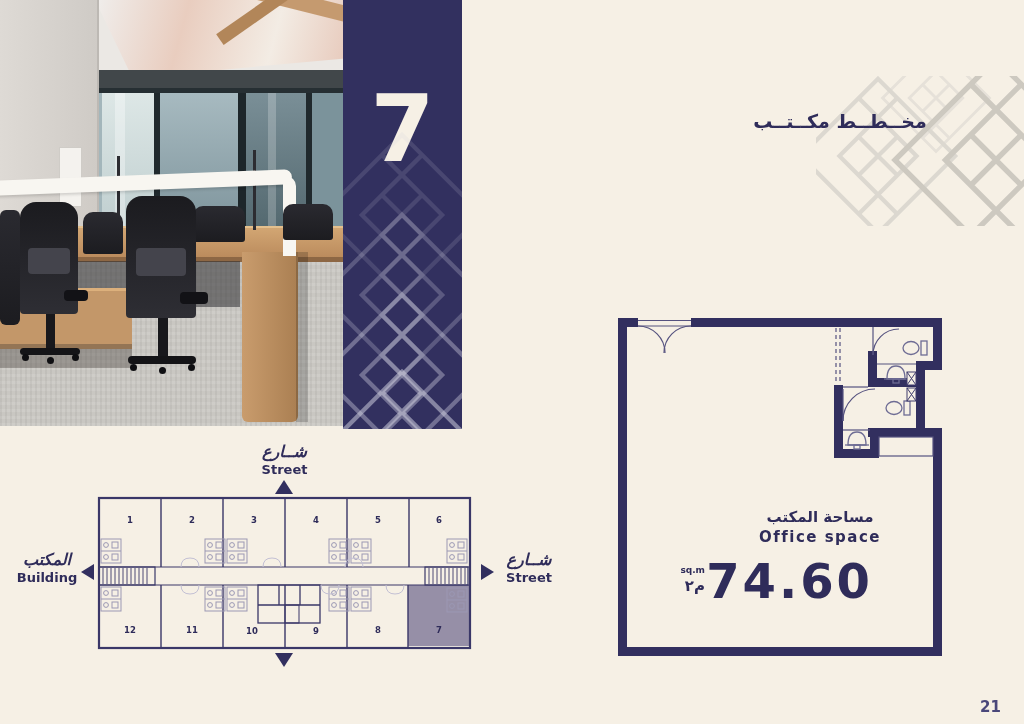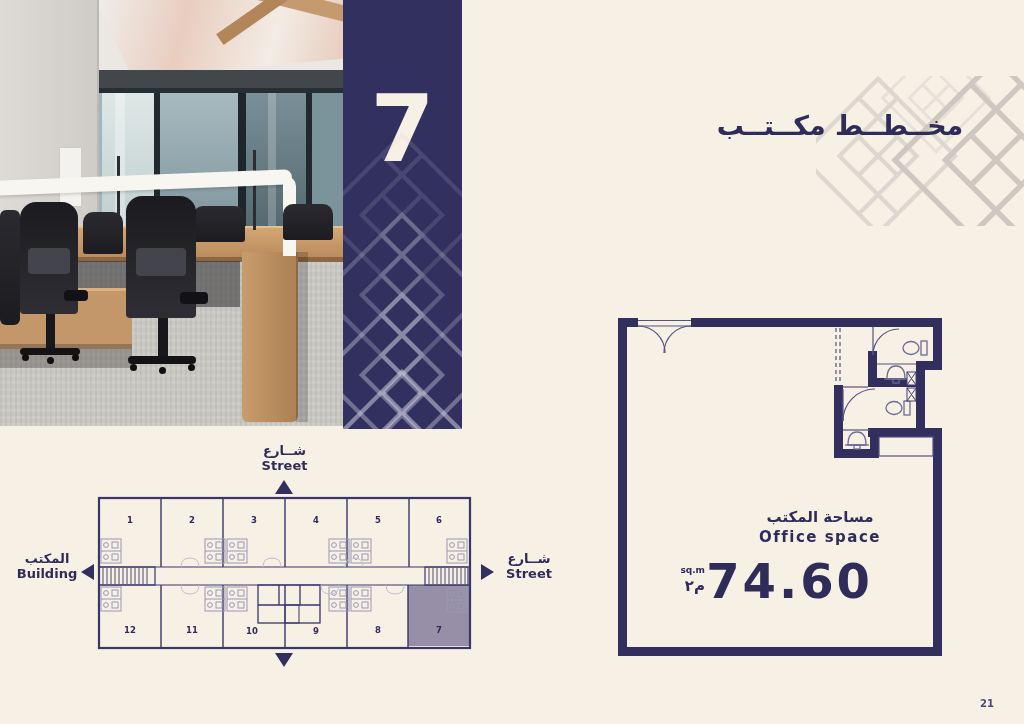--- a/index.html
+++ b/index.html
@@ -55,33 +55,33 @@
   .chair .base{position:absolute;background:#141417;border-radius:4px;}
   .chair .caster{position:absolute;width:7px;height:7px;background:#0f0f12;border-radius:50%;}
 
   
   .banner{left:343px;top:0;width:119px;height:429px;background:#32305f;overflow:hidden;}
   .banner-number{position:absolute;left:0;top:84px;width:100%;text-align:center;
     color:#f6f0e5;font-size:92px;font-weight:bold;line-height:1;}
 
   
   .title-block{left:700px;top:110px;width:280px;text-align:center;color:#2f2c5a;z-index:3;}
-  .title-ar{font-size:27px;font-weight:bold;margin-bottom:14px;}
+  .title-ar{font-size:19px;font-weight:bold;margin-bottom:14px;}
   .title-en{font-size:28px;font-weight:bold;letter-spacing:.2px;}
 
   
   .dir-label{color:#2f2c5a;font-weight:bold;line-height:1.18;text-align:center;z-index:2;}
-  .dir-label .ar{font-size:13px;}
+  .dir-label .ar{font-size:16px;font-style:italic;}
   .dir-label .en{font-size:13px;}
   .tri-up{width:0;height:0;border-left:9px solid transparent;border-right:9px solid transparent;border-bottom:14px solid #322f5f;}
   .tri-down{width:0;height:0;border-left:9px solid transparent;border-right:9px solid transparent;border-top:14px solid #322f5f;}
   .tri-left{width:0;height:0;border-top:8px solid transparent;border-bottom:8px solid transparent;border-right:13px solid #322f5f;}
   .tri-right{width:0;height:0;border-top:8px solid transparent;border-bottom:8px solid transparent;border-left:13px solid #322f5f;}
 
-  .page-number{left:980px;top:698px;font-size:10px;font-weight:bold;color:#4a477a;}
+  .page-number{left:980px;top:698px;font-size:15px;font-weight:bold;color:#4a477a;}
 
   svg text{font-family:"DejaVu Sans",sans-serif;}
 </style>
 </head>
 <body>
 
 <svg width="0" height="0" style="position:absolute" aria-hidden="true">
   <defs>
     <g id="motif" fill="none" stroke="currentColor" stroke-width="3.2">
       <g transform="rotate(45 50 50)">

